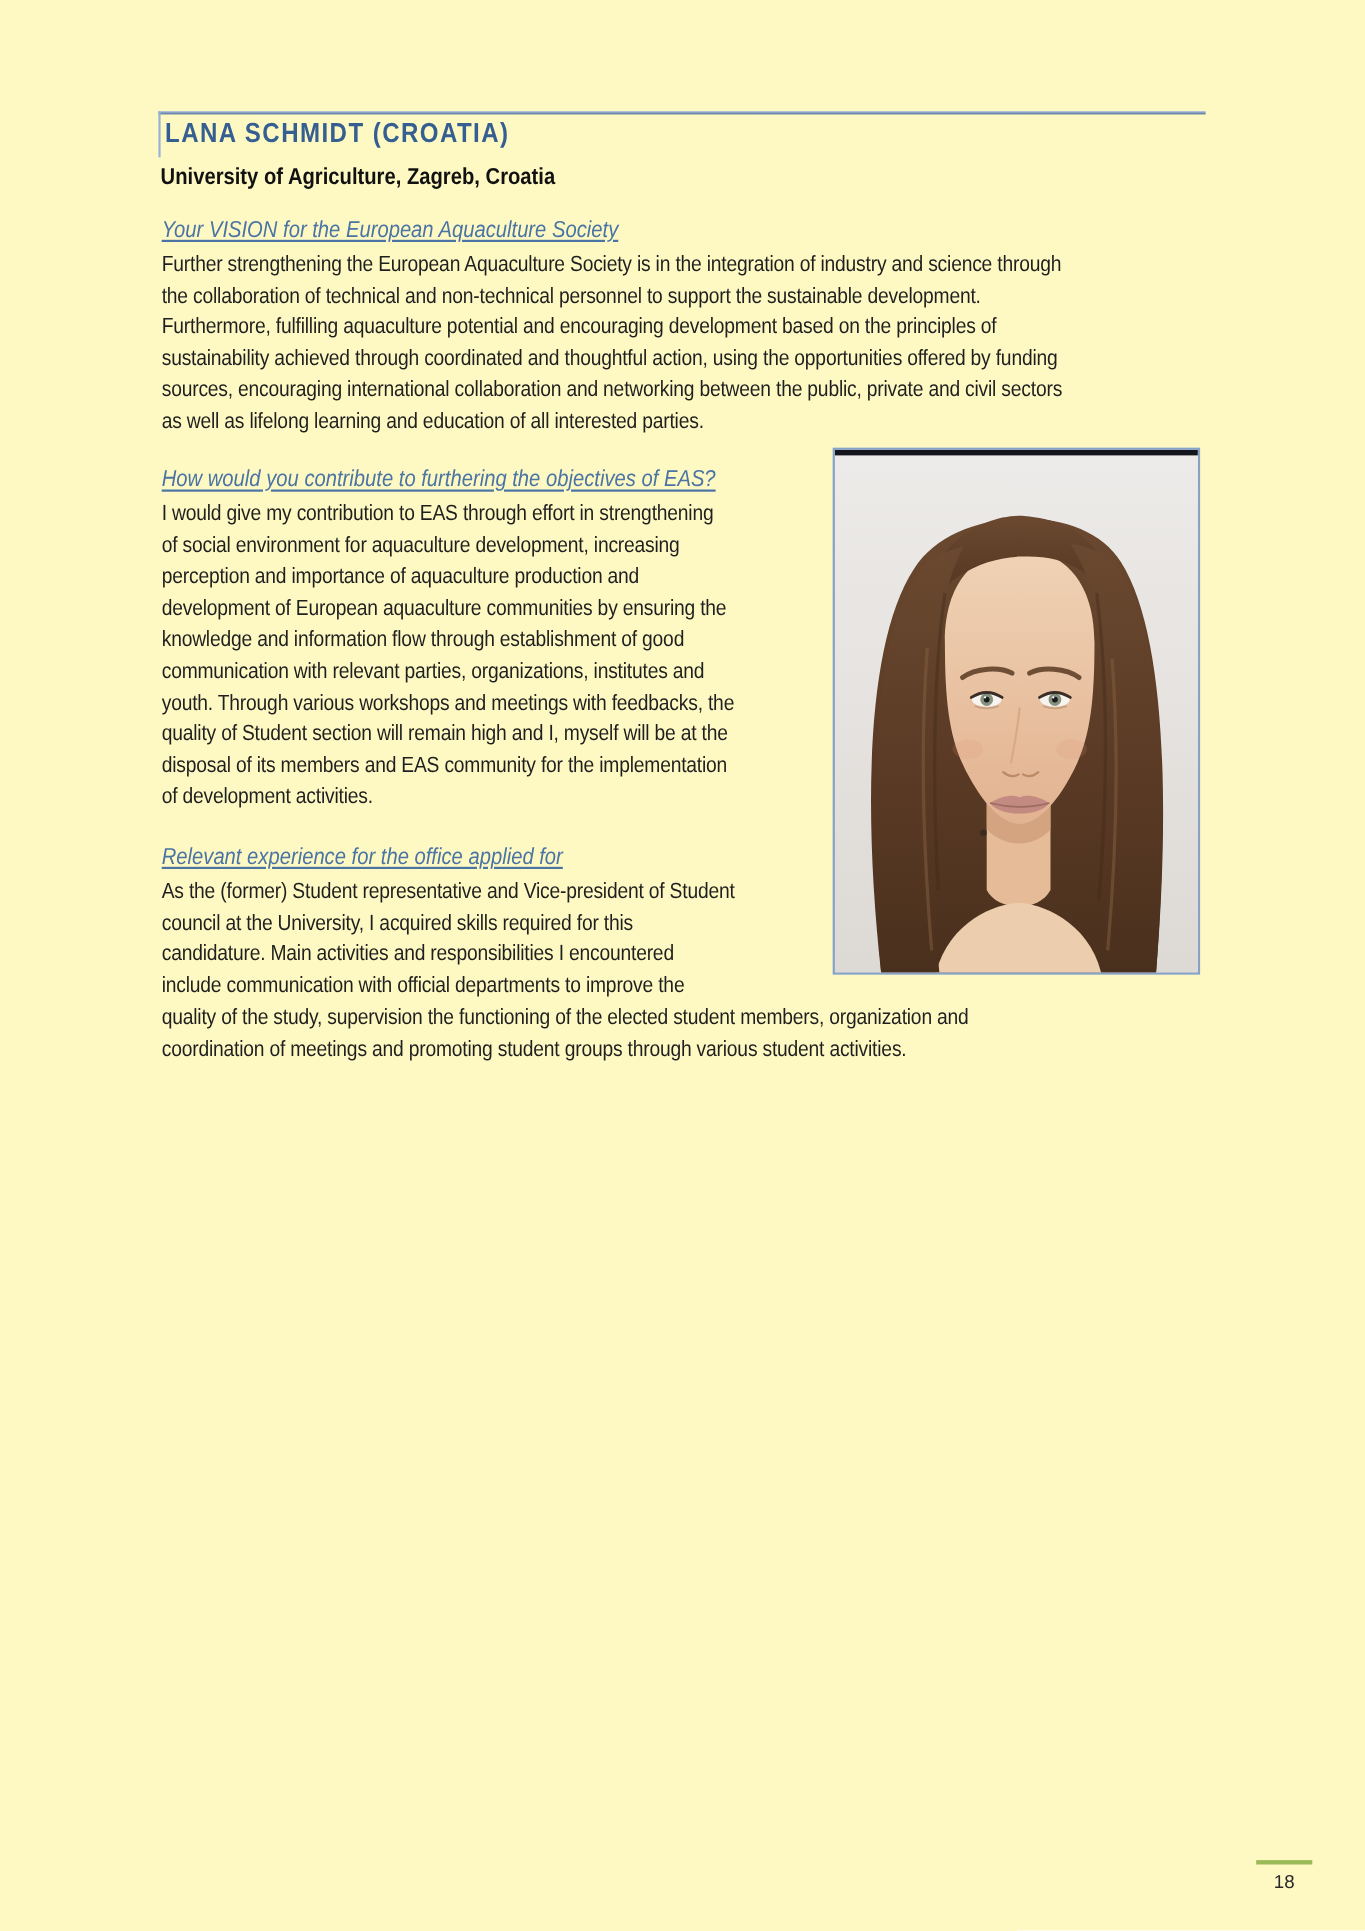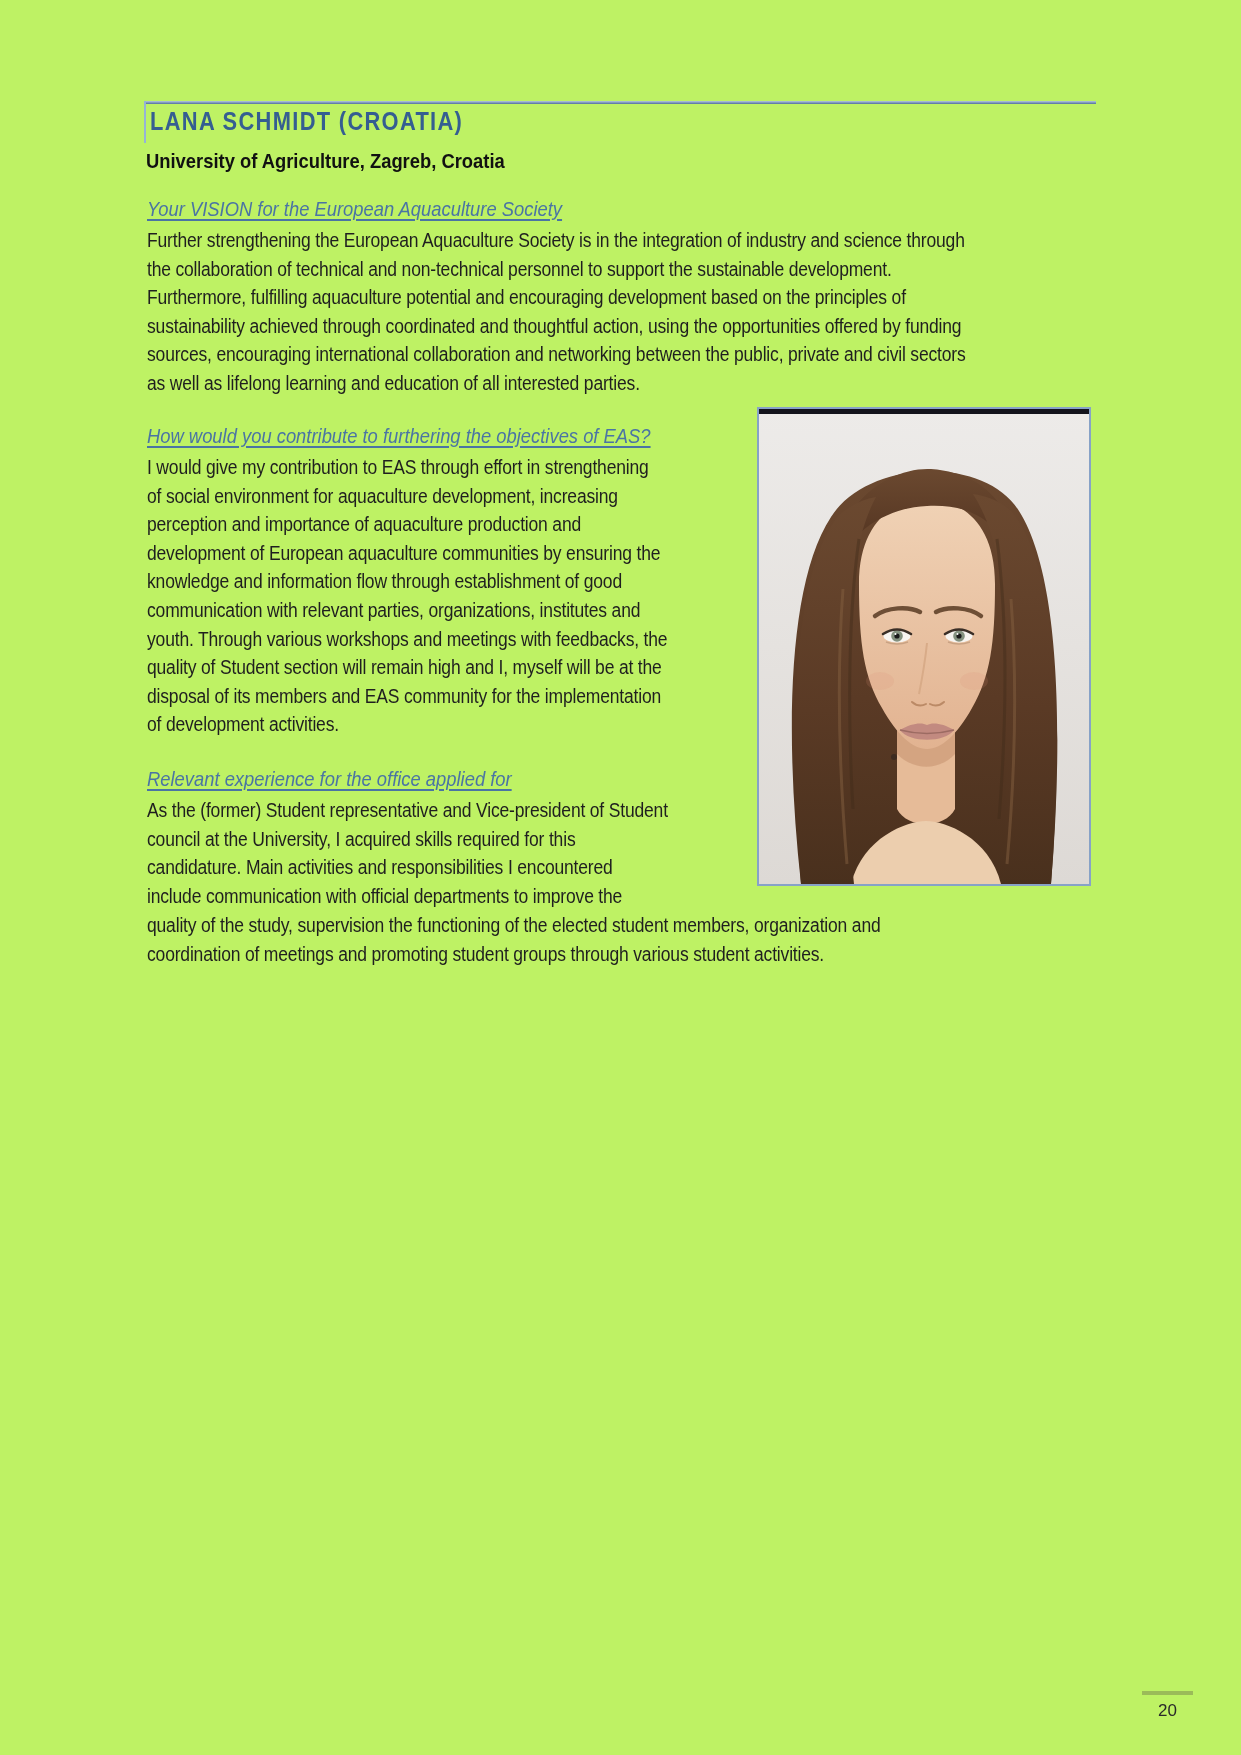--- a/index.html
+++ b/index.html
@@ -4,21 +4,21 @@
 <style>
   html, body {
     margin: 0;
     padding: 0;
     background: #ffffff;
   }
   .page {
     position: relative;
     width: 1241px;
     height: 1755px;
-    background: #bef264;
+    background: #fef9c3;
     font-family: "Liberation Sans", sans-serif;
     color: #1f1f1f;
     overflow: hidden;
   }
   .condensed {
     transform: scaleX(0.875);
     transform-origin: 0 0;
   }
   .top-rule {
     position: absolute;
@@ -214,15 +214,15 @@
       <path d="M42 475 C 30 320 34 162 80 106 C 95 94 106 90 117 88 C 94 130 88 200 90 272 C 92 342 88 412 95 475 Z" fill="url(#hairG)"></path>
       <path d="M292 475 C 304 320 300 158 252 102 C 238 90 226 87 214 85 C 243 130 251 205 247 282 C 244 352 251 414 242 475 Z" fill="url(#hairG)"></path>
       <path d="M84 180 C 78 260 80 360 88 455" stroke="#83603f" stroke-width="3" fill="none" opacity="0.5"></path>
       <path d="M252 190 C 258 270 256 365 248 455" stroke="#83603f" stroke-width="3" fill="none" opacity="0.5"></path>
       <path d="M100 130 C 90 200 88 300 94 400" stroke="#3f2a19" stroke-width="3" fill="none" opacity="0.4"></path>
       <path d="M238 130 C 248 210 248 310 240 410" stroke="#3f2a19" stroke-width="3" fill="none" opacity="0.4"></path>
     </svg>
   </div>
 
   <div class="footer-rule"></div>
-  <div class="page-number">20</div>
+  <div class="page-number">18</div>
 
 </div>
 
 </body></html>

